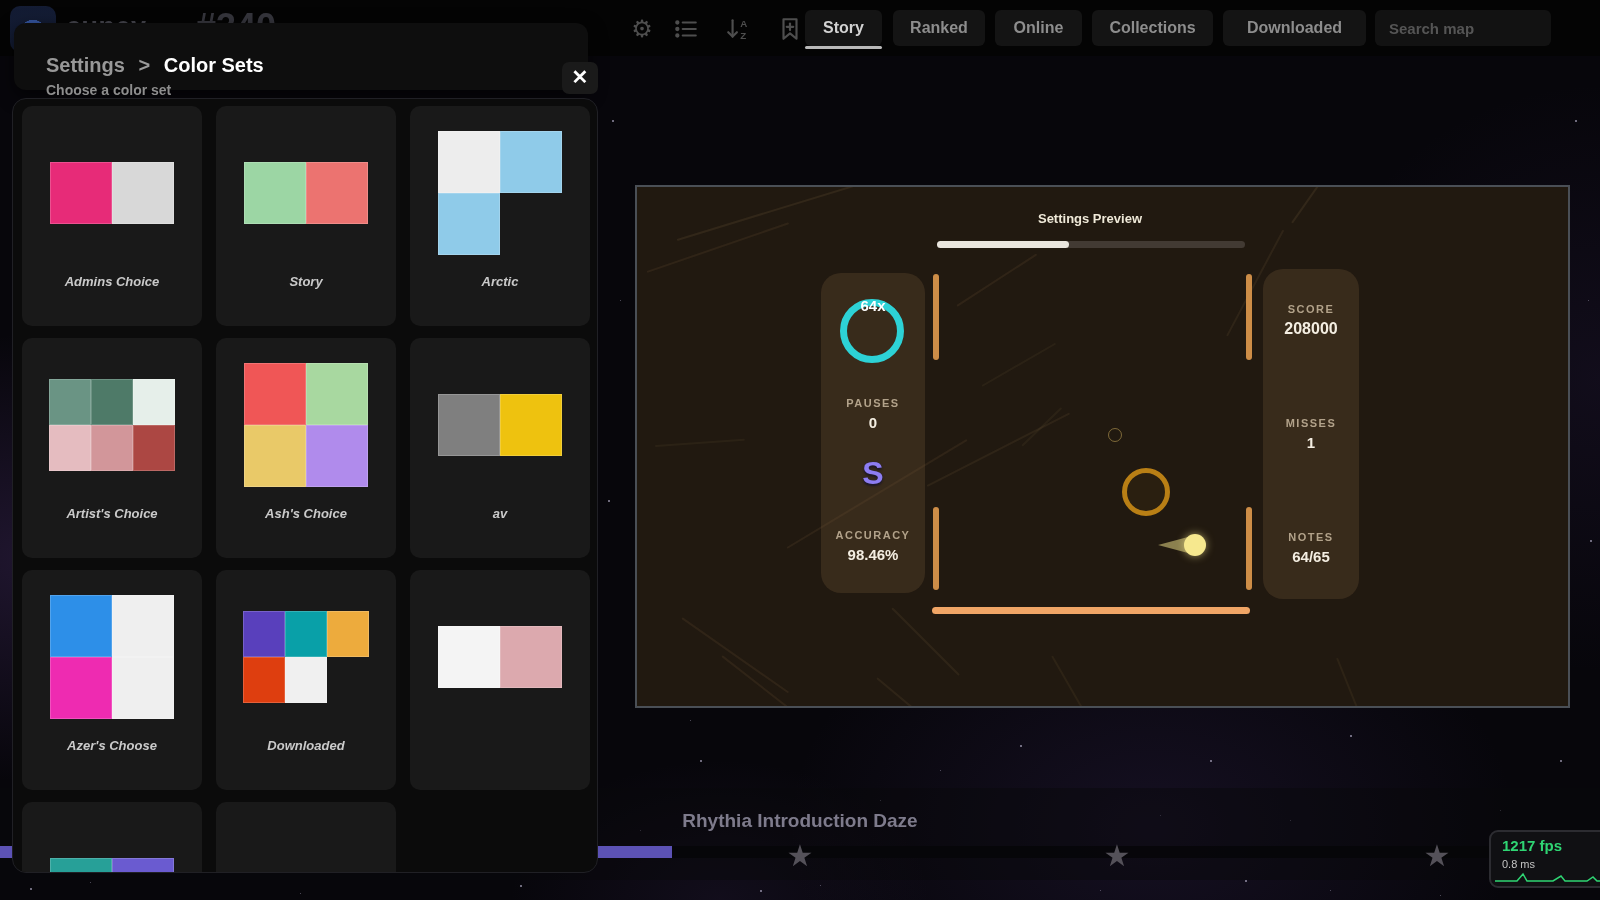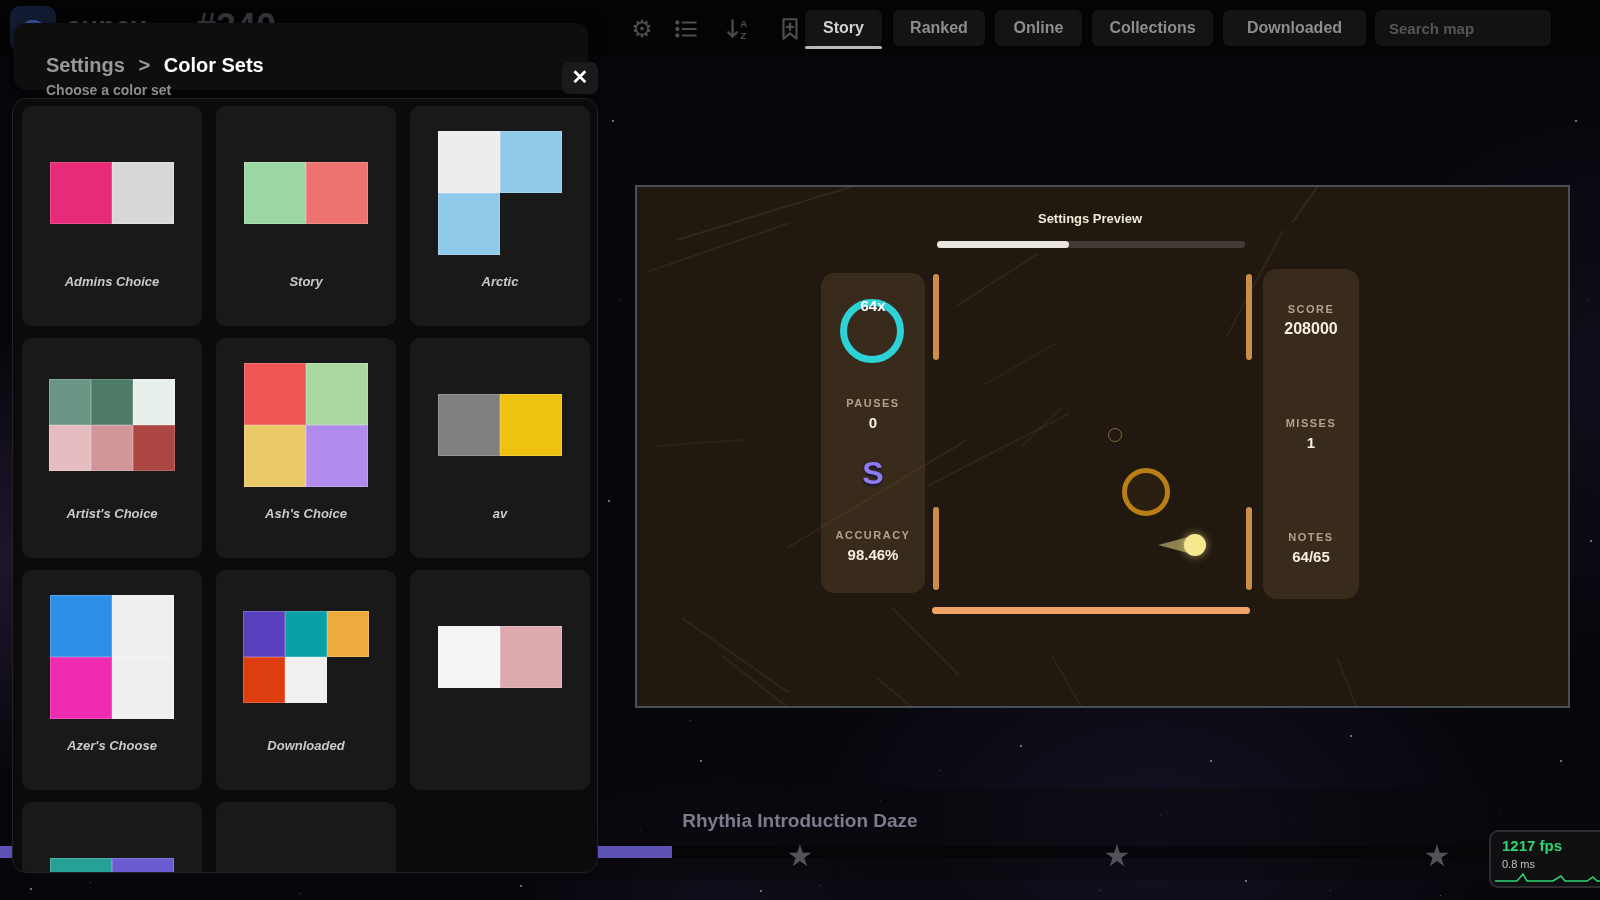--- a/index.html
+++ b/index.html
@@ -48,21 +48,21 @@
 
   
   .game-box { position:absolute; left:635px; top:185px; width:935px; height:523px;
     background:#211910; border:2px solid #4a4f56; overflow:hidden; }
   .gp-title { position:absolute; left:303px; top:24px; width:300px; text-align:center;
     font-size:13px; font-weight:bold; color:#efe9d8; }
   .gp-progress-track { position:absolute; left:300px; top:54px; width:308px; height:7px; background:#423a33; border-radius:4px; }
   .gp-progress-fill { position:absolute; left:0; top:0; height:7px; background:#e9e5dd; border-radius:4px; }
   .streak { position:absolute; height:2px; background:rgba(196,158,100,0.30); border-radius:2px; transform-origin:left center; }
 
-  .hud-panel { position:absolute; background:rgba(118,89,56,0.28); border-radius:14px; }
+  .hud-panel { position:absolute; background:rgba(118,89,56,0.28); border-radius:20px; }
   .hud-left  { left:184px; top:86px;  width:104px; height:320px; }
   .hud-right { left:626px; top:82px;  width:96px;  height:330px; }
   .hud-label { position:absolute; width:100%; text-align:center; font-size:11px; font-weight:bold;
     color:#b2a28a; letter-spacing:1.5px; }
   .hud-value { position:absolute; width:100%; text-align:center; font-size:15px; font-weight:bold; color:#f4eee2; }
   .combo-ring { position:absolute; left:19px; top:26px; width:64px; height:64px; border:7px solid #2dd2d6;
     border-radius:50%; }
   .combo-text { position:absolute; left:0; top:24px; width:100%; text-align:center; font-size:15px;
     font-weight:bold; color:#fff; }
   .rank-grade { position:absolute; left:0; top:182px; width:100%; text-align:center; font-size:32px;

